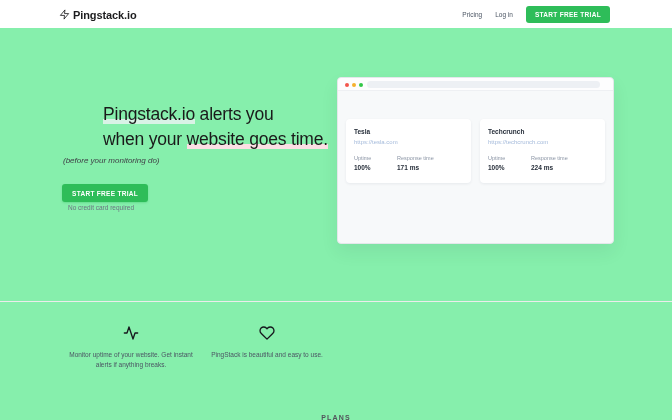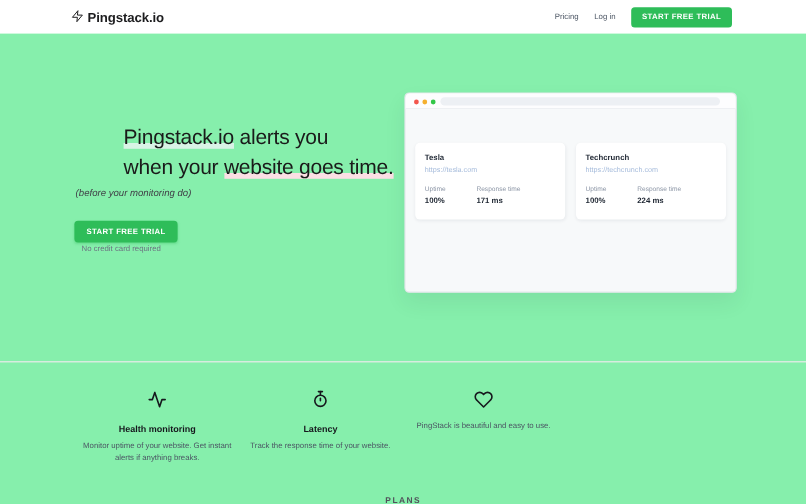--- a/index.html
+++ b/index.html
@@ -133,36 +133,23 @@
   <div class="divider"></div>
 
   <div class="features">
 
     <div class="feature">
       <div class="feature-icon">
         <svg viewBox="0 0 24 24" fill="none" stroke="currentColor" stroke-width="2" stroke-linecap="round" stroke-linejoin="round">
           <polyline points="22 12 18 12 15 21 9 3 6 12 2 12"></polyline>
         </svg>
       </div>
-      <div class="feature-title">Health monitoring</div>
       <div class="feature-desc">Monitor uptime of your website. Get instant alerts if anything breaks.</div>
     </div>
 
-    <div class="feature">
-      <div class="feature-icon">
-        <svg viewBox="0 0 24 24" fill="none" stroke="currentColor" stroke-width="2" stroke-linecap="round" stroke-linejoin="round">
-          <circle cx="12" cy="13.5" r="7"></circle>
-            <path d="M12 10.5v3"></path>
-            <path d="M9.5 2h5"></path>
-            <path d="M12 2v4"></path>
-        </svg>
-      </div>
-      <div class="feature-title">Latency</div>
-      <div class="feature-desc">Track the response time of your website.</div>
-    </div>
 
 
     <div class="feature">
       <div class="feature-icon">
         <svg viewBox="0 0 24 24" fill="none" stroke="currentColor" stroke-width="2" stroke-linecap="round" stroke-linejoin="round">
           <path d="M20.84 4.61a5.5 5.5 0 0 0-7.78 0L12 5.67l-1.06-1.06a5.5 5.5 0 0 0-7.78 7.78l1.06 1.06L12 21.23l7.78-7.78 1.06-1.06a5.5 5.5 0 0 0 0-7.78z"></path>
         </svg>
       </div>
       <div class="feature-desc">PingStack is beautiful and easy to use.</div>
     </div>

